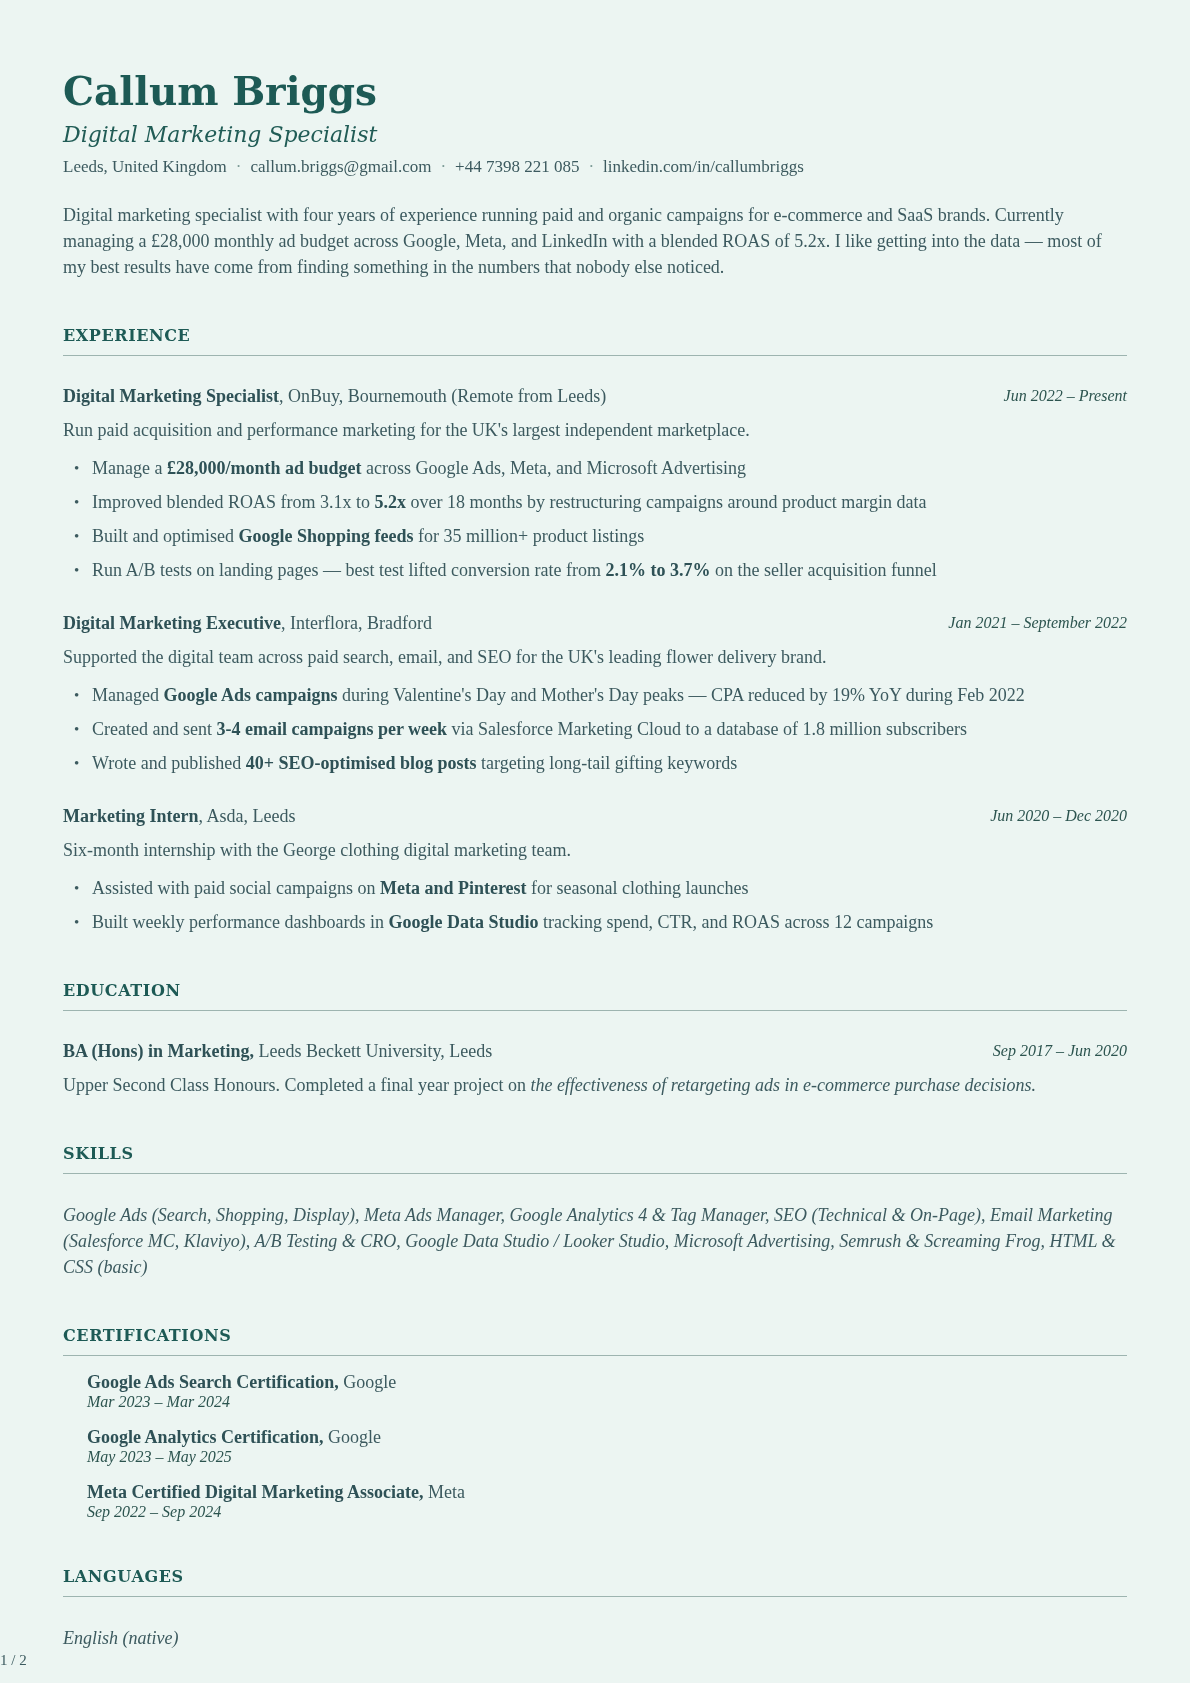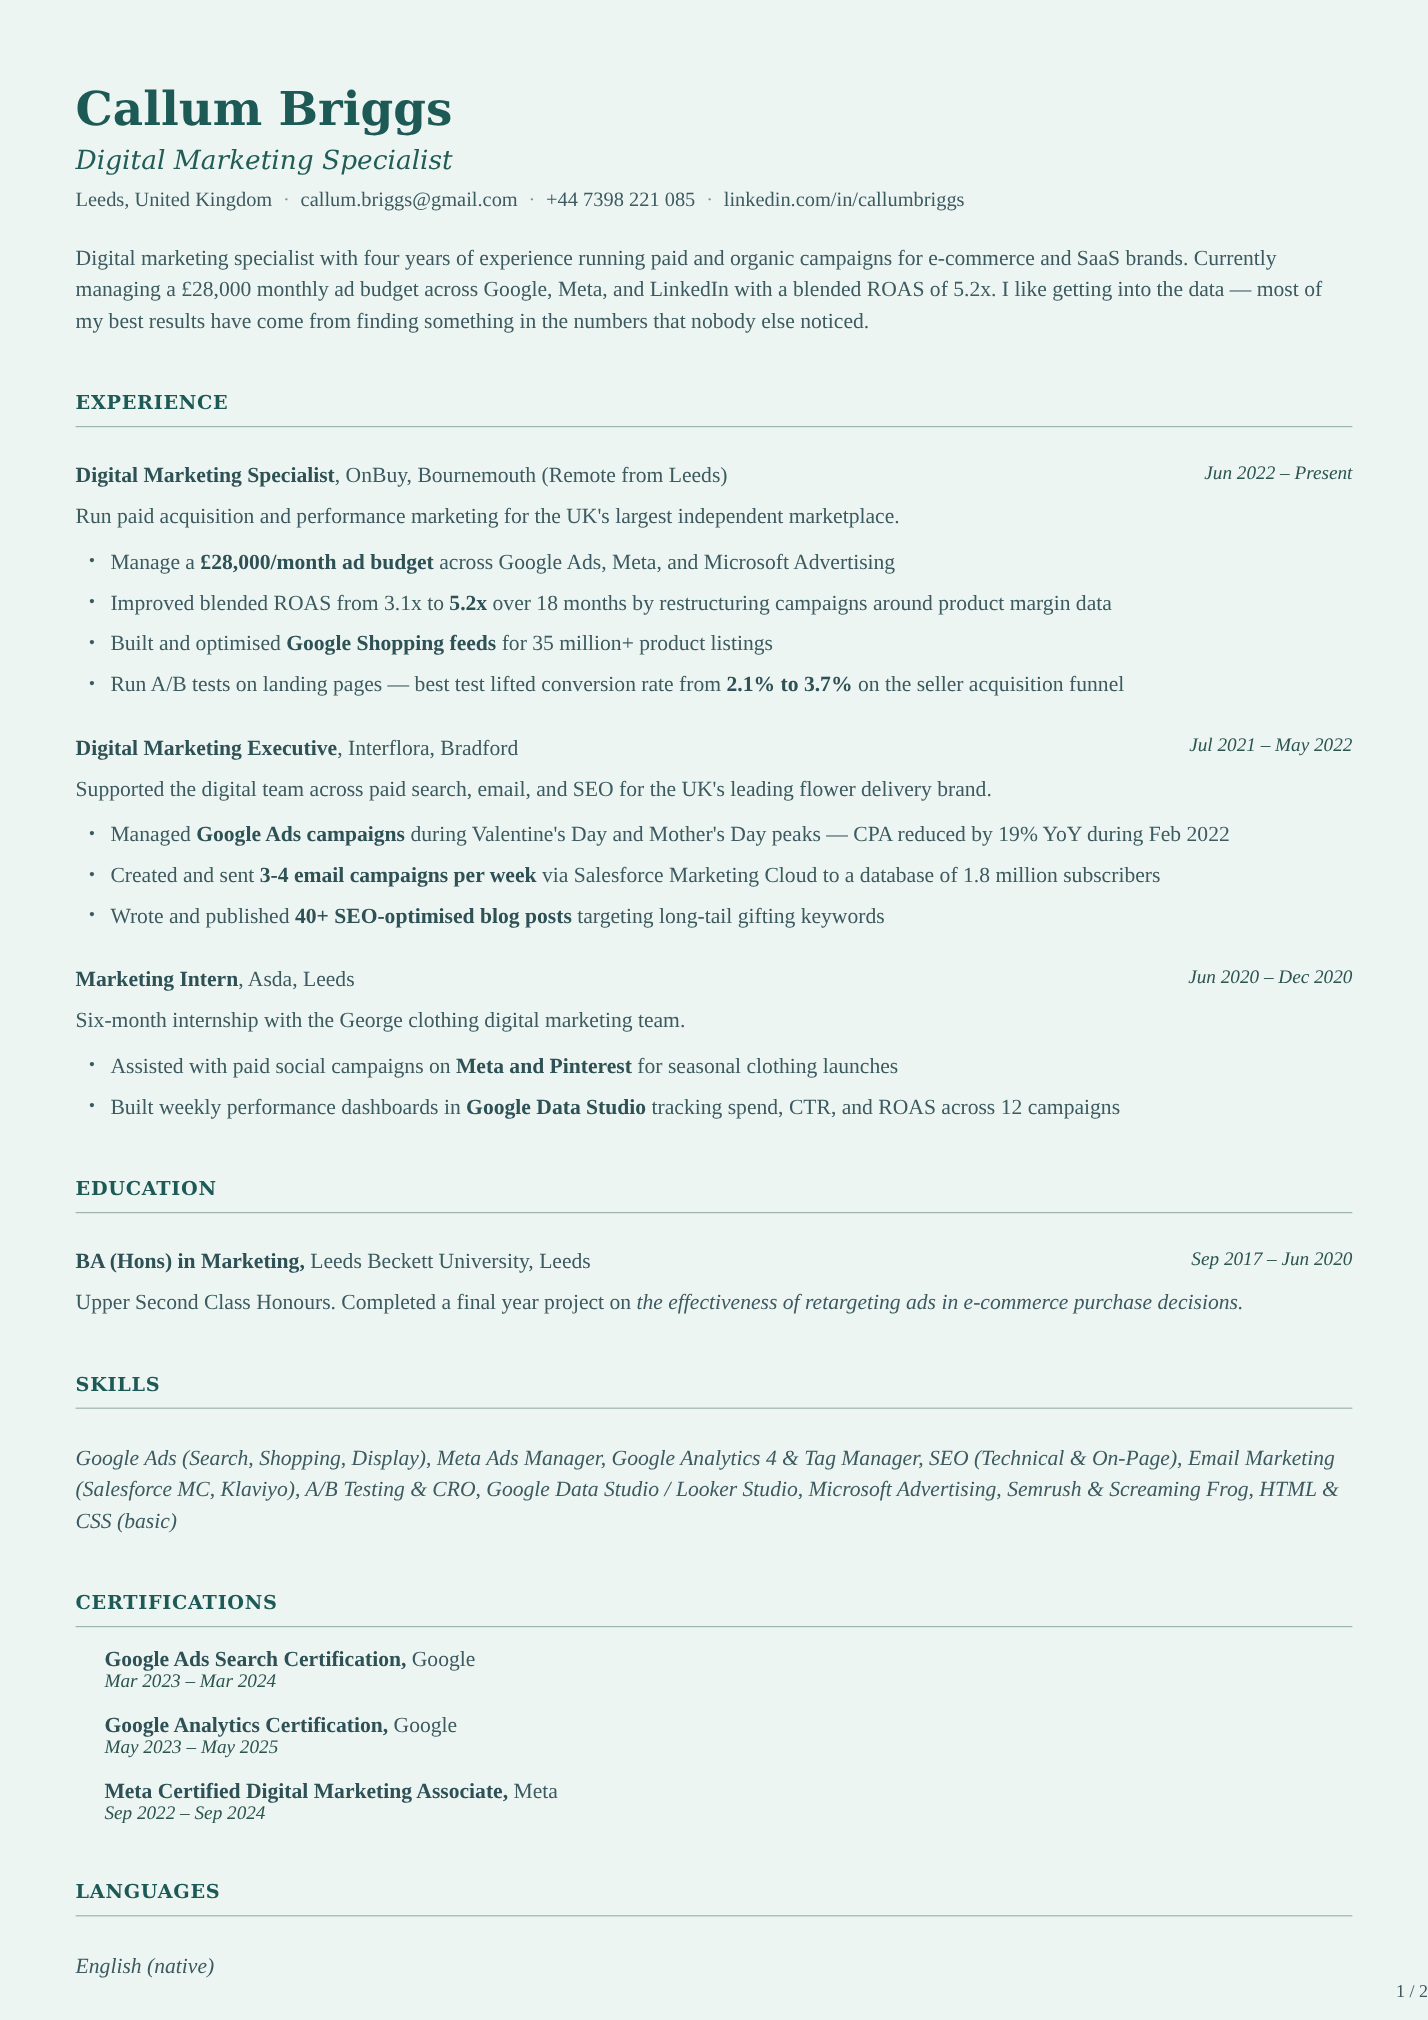--- a/index.html
+++ b/index.html
@@ -37,37 +37,37 @@
     font-family:"DejaVu Serif",serif;
     font-weight:700;
     font-size:16px;
     color:#1d5a55;
     letter-spacing:0.6px;
     margin:46px 0 0 0;
     padding-bottom:10px;
     border-bottom:1px solid #9db4b0;
   }
   .entry{margin-top:30px;}
-  .entry-head{display:flex;justify-content:space-between;align-items:flex-start;}
+  .entry-head{display:flex;justify-content:space-between;align-items:center;}
   .entry-title{font-size:18px;}
   .entry-title strong{font-weight:700;color:#2e5156;}
   .dates{font-style:italic;font-size:16px;color:#2c544f;white-space:nowrap;margin-left:24px;}
   .entry-desc{margin:10px 0 0 0;line-height:26px;}
   .bullets{margin:12px 0 0 0;padding:0;list-style:none;}
   .bullets li{position:relative;padding-left:29px;margin-bottom:8px;line-height:26px;}
   .bullets li::before{content:"\2022";position:absolute;left:11px;top:0;font-size:15px;color:#3c5a5f;}
   .bullets strong, .entry-desc strong, .rich strong{font-weight:700;color:#2e5156;}
   .rich em, .entry-desc em{font-style:italic;}
   .plain-par{margin:28px 0 0 0;line-height:26px;font-style:italic;}
   .cert-list{margin-top:12px;}
   .cert-row{display:flex;justify-content:space-between;align-items:baseline;margin-top:16px;flex-direction:column;}
   .cert-row .cert-name strong{font-weight:700;color:#2e5156;}
   .footer{
     position:absolute;left:0;right:0;bottom:26px;
-    text-align:right;font-size:15px;color:#3c5a5f;
+    text-align:left;font-size:15px;color:#3c5a5f;
   }
 </style>
 </head>
 <body>
 
 <div class="page">
 
   <header>
     <h1 class="name">Callum Briggs</h1>
     <div class="tagline">Digital Marketing Specialist</div>
@@ -88,21 +88,21 @@
           <ul class="bullets">
             <li class="rich"><span>Manage a </span><strong>£28,000/month ad budget</strong><span> across Google Ads, Meta, and Microsoft Advertising</span></li>
             <li class="rich"><span>Improved blended ROAS from 3.1x to </span><strong>5.2x</strong><span> over 18 months by restructuring campaigns around product margin data</span></li>
             <li class="rich"><span>Built and optimised </span><strong>Google Shopping feeds</strong><span> for 35 million+ product listings</span></li>
             <li class="rich"><span>Run A/B tests on landing pages — best test lifted conversion rate from </span><strong>2.1% to 3.7%</strong><span> on the seller acquisition funnel</span></li>
           </ul>
         </div>
         <div class="entry">
           <div class="entry-head">
             <div class="entry-title"><strong>Digital Marketing Executive</strong><span>, Interflora, Bradford</span></div>
-            <span class="dates">Jul 2021 – May 2022</span>
+            <span class="dates">Jan 2021 – September 2022</span>
           </div>
           <p class="entry-desc">Supported the digital team across paid search, email, and SEO for the UK's leading flower delivery brand.</p>
           <ul class="bullets">
             <li class="rich"><span>Managed </span><strong>Google Ads campaigns</strong><span> during Valentine's Day and Mother's Day peaks — CPA reduced by 19% YoY during Feb 2022</span></li>
             <li class="rich"><span>Created and sent </span><strong>3-4 email campaigns per week</strong><span> via Salesforce Marketing Cloud to a database of 1.8 million subscribers</span></li>
             <li class="rich"><span>Wrote and published </span><strong>40+ SEO-optimised blog posts</strong><span> targeting long-tail gifting keywords</span></li>
           </ul>
         </div>
         <div class="entry">
           <div class="entry-head">

